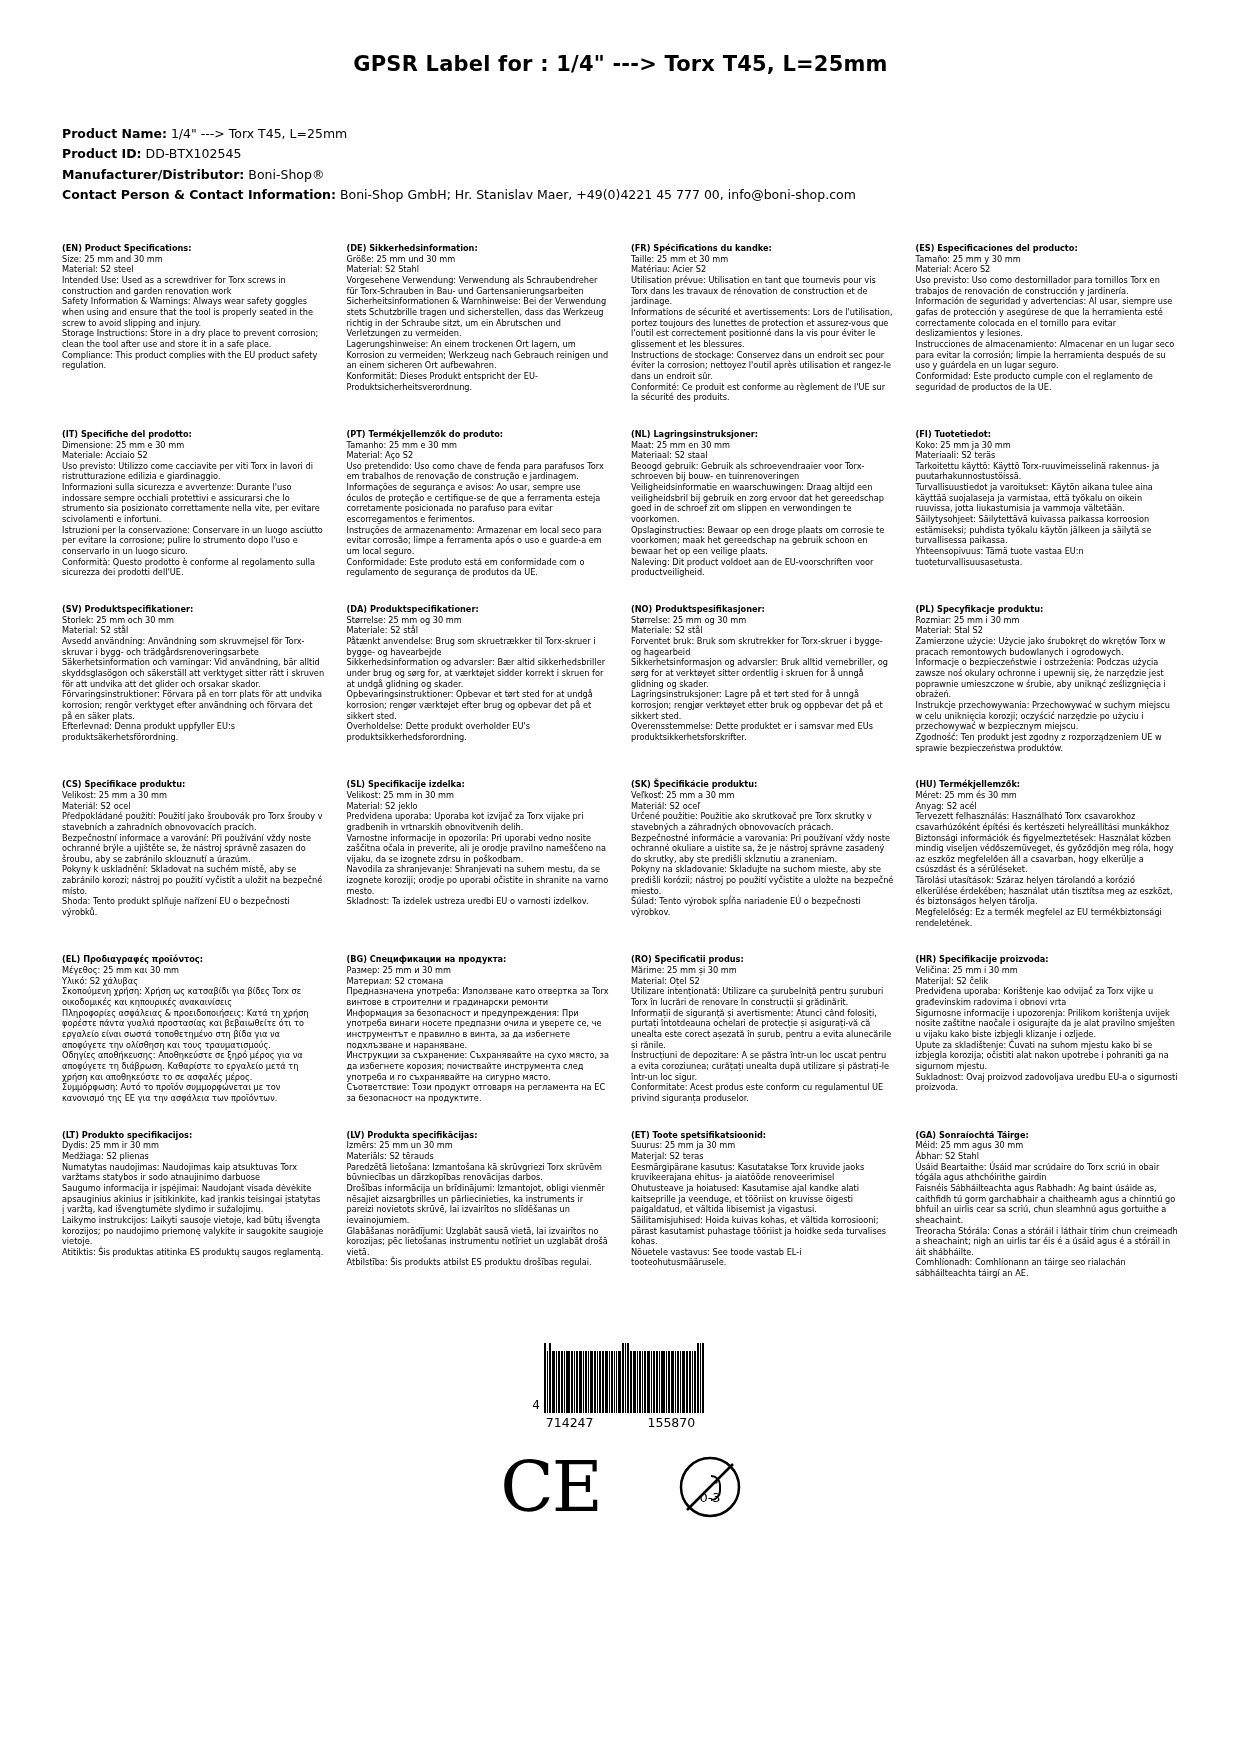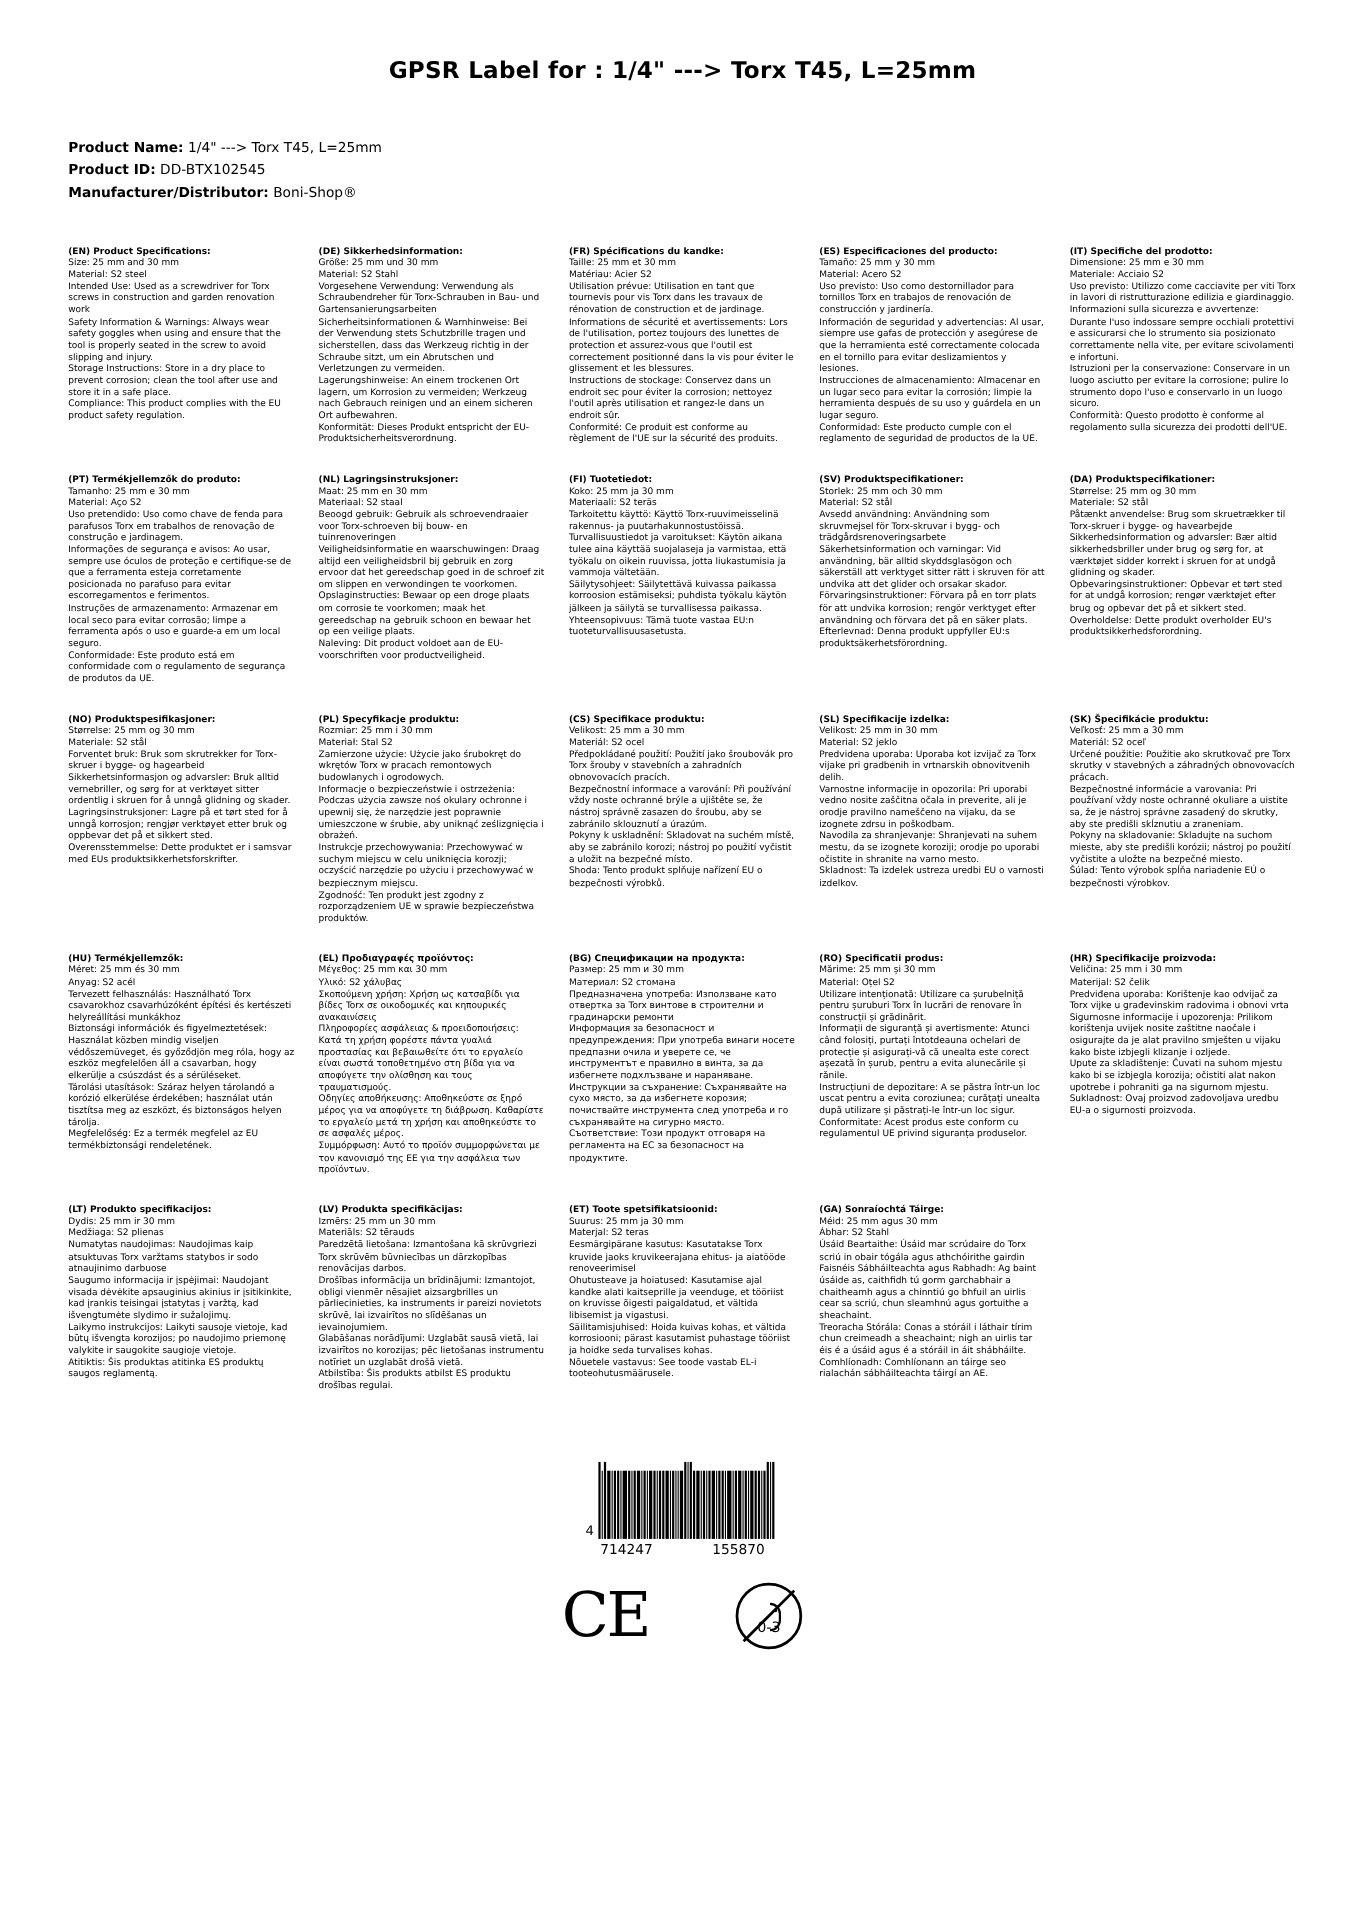--- a/index.html
+++ b/index.html
@@ -40,21 +40,21 @@
     font-weight: bold;
   }
   .header-value {
     font-weight: normal;
     padding-left: 4px;
   }
   .spec-grid {
     margin: 38px 0 0 62px;
     width: 1120px;
     display: grid;
-    grid-template-columns: repeat(5, 1fr);
+    grid-template-columns: repeat(4, 1fr);
     column-gap: 18px;
     row-gap: 0;
   }
   .spec-cell {
     font-size: 8.2px;
     line-height: 1.30;
     padding-bottom: 26px;
     vertical-align: top;
     box-sizing: border-box;
     padding-right: 4px;
@@ -110,21 +110,21 @@
   }
   .marks {
     margin-top: 22px;
     display: flex;
     align-items: center;
     justify-content: center;
     gap: 78px;
     padding-bottom: 40px;
   }
   .ce-mark {
-    font-size: 56px;
+    font-size: 70px;
     font-weight: normal;
     font-family: "DejaVu Serif", serif;
     letter-spacing: -2px;
     line-height: 1;
   }
   .age-mark {
     position: relative;
     width: 62px;
     height: 62px;
   }
@@ -139,20 +139,23 @@
 
   <div class="header-block">
     <div class="header-row">
       <span class="header-label">Product Name:</span><span class="header-value">1/4" ---&gt; Torx T45, L=25mm</span>
     </div>
     <div class="header-row">
       <span class="header-label">Product ID:</span><span class="header-value">DD-BTX102545</span>
     </div>
     <div class="header-row">
       <span class="header-label">Manufacturer/Distributor:</span><span class="header-value">Boni-Shop®</span>
+    </div>
+    <div class="header-row">
+      <span class="header-label">Contact Person &amp; Contact Information:</span><span class="header-value">Boni-Shop GmbH; Hr. Stanislav Maer, +49(0)4221 45 777 00, info@boni-shop.com</span>
     </div>
   </div>
 
   <div class="spec-grid">
     <div class="spec-cell">
       <span class="spec-heading">(EN) Product Specifications:</span>
       <span class="spec-body">Size: 25 mm and 30 mm
 Material: S2 steel
 Intended Use: Used as a screwdriver for Torx screws in construction and garden renovation work
 Safety Information &amp; Warnings: Always wear safety goggles when using and ensure that the tool is properly seated in the screw to avoid slipping and injury.

